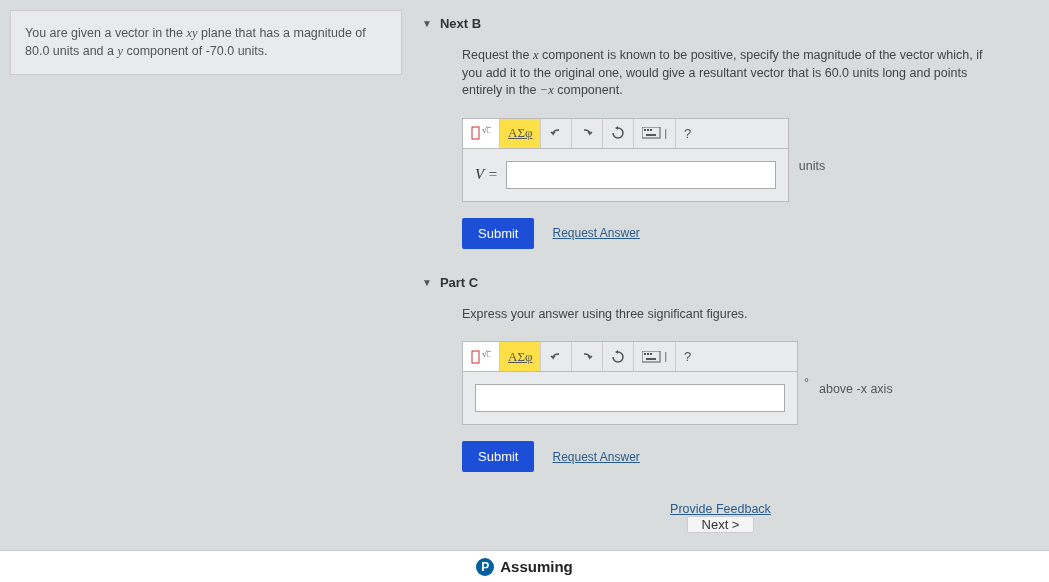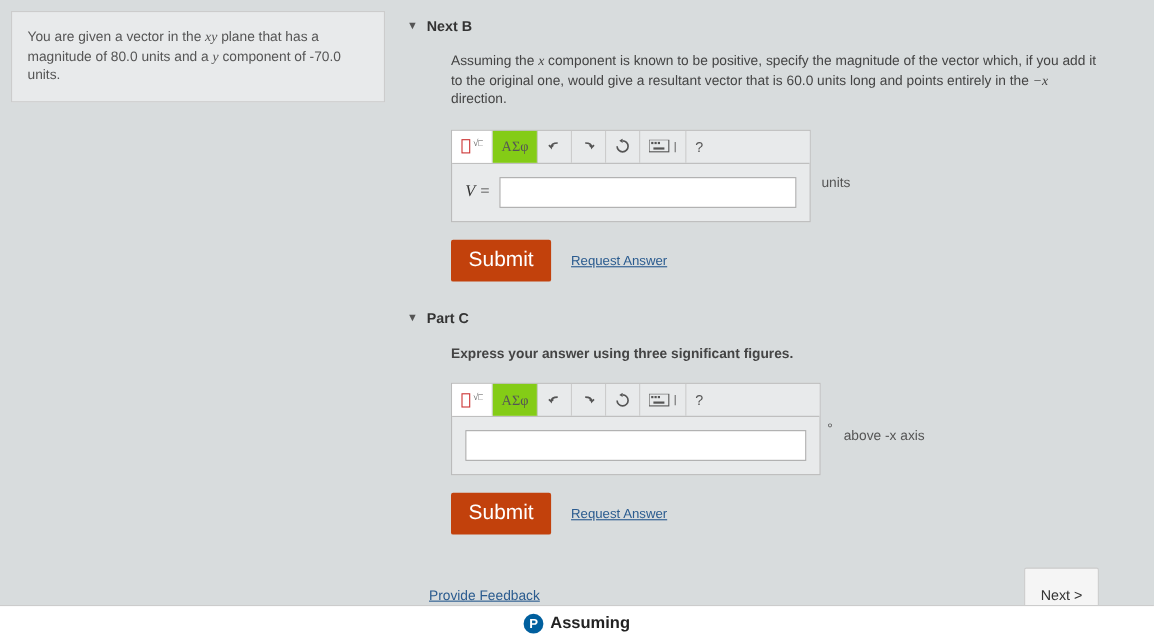--- a/index.html
+++ b/index.html
@@ -1,41 +1,41 @@
 <!DOCTYPE html>
 <html><head>
 <meta charset="utf-8">
 <style>
 * { box-sizing: border-box; margin: 0; padding: 0; }
 body { font-family: Arial, sans-serif; background: #d8dcdd; font-size: 13px; color: #333; }
 .container { display: flex; padding: 10px; gap: 20px; }
-.sidebar { width: 340px; background: #e8eaeb; border: 1px solid #ccc; padding: 14px; font-size: 12.5px; color: #555; line-height: 1.4; height: fit-content; }
+.sidebar { width: 392px; background: #e8eaeb; border: 1px solid #ccc; padding: 14px; font-size: 12.5px; color: #555; line-height: 1.4; height: fit-content; }
 .main { flex: 1; }
 .part-header { display: flex; align-items: center; gap: 8px; padding: 6px 0; font-weight: bold; font-size: 13px; color: #333; }
 .caret { font-size: 10px; color: #555; }
 .part-content { padding: 10px 40px 20px 40px; }
 .prompt { font-size: 12.5px; color: #444; line-height: 1.4; margin-bottom: 18px; }
 .prompt .bold { font-weight: bold; }
 .answer-box { border: 1px solid #bbb; background: #e8eaeb; padding: 0; display: inline-block; }
 .toolbar { display: flex; align-items: center; background: #e8eaeb; border-bottom: 1px solid #bbb; height: 30px; }
 .tool { display: flex; align-items: center; justify-content: center; height: 100%; padding: 0 8px; border-right: 1px solid #ccc; cursor: pointer; font-size: 13px; color: #555; }
 .tool.templates { background: #fff; }
-.tool.sigma { background: #84cc16; font-family: serif; }
+.tool.sigma { background: #fde047; font-family: serif; text-decoration: underline; }
 .tool.last { border-right: none; }
 .input-row { display: flex; align-items: center; padding: 12px; gap: 8px; }
 .var-label { font-style: italic; font-family: serif; font-size: 15px; color: #333; }
 .answer-input { width: 270px; height: 28px; border: 1px solid #aaa; background: #fff; padding: 0 6px; font-size: 13px; }
 .unit-label { font-size: 12.5px; color: #555; margin-left: 10px; margin-top: 12px; }
 .degree { font-size: 12.5px; color: #555; margin-left: 6px; }
 .submit-row { display: flex; align-items: center; gap: 18px; margin-top: 16px; }
-.submit-btn { background: #c2410c; color: #fff; border: none; padding: 8px 16px; font-size: 19px; cursor: pointer; border-radius: 2px; }
+.submit-btn { background: #1d4ed8; color: #fff; border: none; padding: 8px 16px; font-size: 13px; cursor: pointer; border-radius: 2px; }
 .request-link { color: #2a5b8f; text-decoration: underline; font-size: 12px; cursor: pointer; }
-.footer-row { display: flex; justify-content: space-between; align-items: center; padding: 10px 40px 0 20px; }
+.footer-row { display: flex; justify-content: space-between; align-items: center; padding: 10px 40px 0 20px; flex-direction: column; }
 .feedback-link { color: #2a5b8f; text-decoration: underline; font-size: 12.5px; cursor: pointer; }
-.next-btn { background: #f5f5f5; border: 1px solid #ccc; padding: 16px 14px; font-size: 13px; cursor: pointer; color: #333; border-radius: 2px; }
+.next-btn { background: #f5f5f5; border: 1px solid #ccc; padding: 0 14px; font-size: 13px; cursor: pointer; color: #333; border-radius: 2px; }
 .pearson-bar { position: fixed; bottom: 0; left: 0; right: 0; background: #fff; border-top: 1px solid #ccc; height: 32px; display: flex; align-items: center; justify-content: center; gap: 6px; font-size: 15px; }
 .pearson-logo { width: 18px; height: 18px; border-radius: 50%; background: #005f9e; color: #fff; display: flex; align-items: center; justify-content: center; font-weight: bold; font-size: 12px; }
 .pearson-text { font-weight: bold; color: #222; }
 .italic-var { font-style: italic; font-family: serif; }
 </style>
 </head>
 <body>
 
 <div class="container">
   <div class="sidebar">
@@ -43,21 +43,21 @@
   </div>
 
   <div class="main">
 
     <div class="part-header">
       <span class="caret">▼</span>
       <span>Next B</span>
     </div>
     <div class="part-content">
       <div class="prompt">
-        <span>Assuming the </span><span class="italic-var">x</span><span> component is known to be positive, specify the magnitude of the vector which, if you add it to the original one, would give a resultant vector that is 60.0 units long and points entirely in the </span><span class="italic-var">−x</span><span> direction.</span>
+        <span>Request the </span><span class="italic-var">x</span><span> component is known to be positive, specify the magnitude of the vector which, if you add it to the original one, would give a resultant vector that is 60.0 units long and points entirely in the </span><span class="italic-var">−x</span><span> component.</span>
       </div>
       <div style="display:flex; align-items:center;">
         <div class="answer-box">
           <div class="toolbar">
             <div class="tool templates">
                 <svg width="20" height="14">
                   <rect x="1" y="1" width="7" height="12" fill="none" stroke="#c33" stroke-width="1"></rect>
                   <text x="11" y="7" font-size="9" fill="#555" font-family="serif">√□</text>
                 </svg>
               </div>
@@ -102,21 +102,21 @@
         <a class="request-link">Request Answer</a>
       </div>
     </div>
 
     <div class="part-header">
       <span class="caret">▼</span>
       <span>Part C</span>
     </div>
     <div class="part-content">
       <div class="prompt">
-        <div class="bold" style="font-weight:bold;">Express your answer using three significant figures.</div>
+        <div class="bold" style="font-weight:normal;">Express your answer using three significant figures.</div>
       </div>
       <div style="display:flex; align-items:center;">
         <div class="answer-box">
           <div class="toolbar">
             <div class="tool templates">
                 <svg width="20" height="14">
                   <rect x="1" y="1" width="7" height="12" fill="none" stroke="#c33" stroke-width="1"></rect>
                   <text x="11" y="7" font-size="9" fill="#555" font-family="serif">√□</text>
                 </svg>
               </div>

